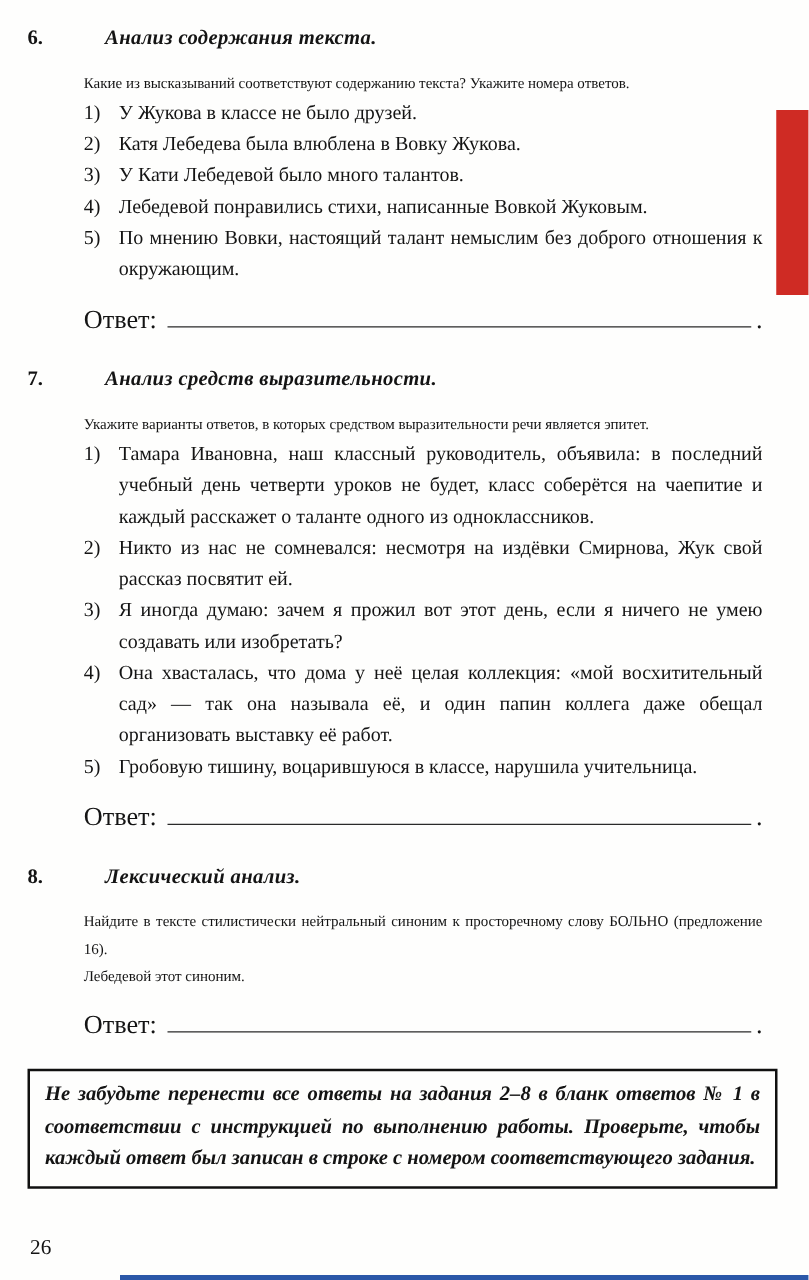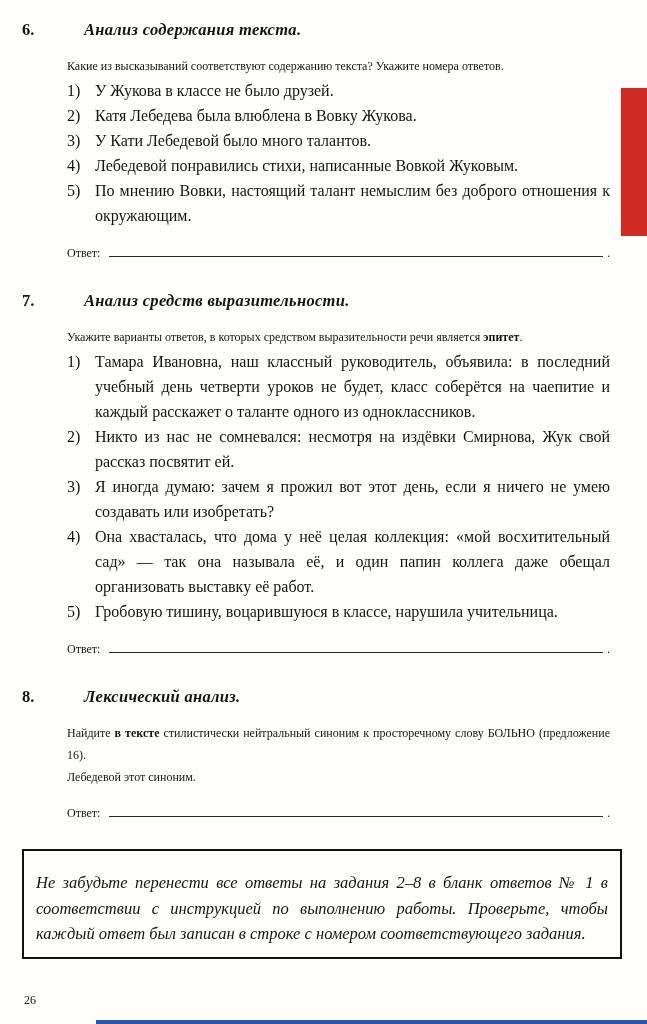--- a/index.html
+++ b/index.html
@@ -47,48 +47,48 @@
     font-size: 16px;
     line-height: 25px;
   }
   .item-num { width: 28px; flex: none; }
   .item-text { flex: 1; text-align: justify; }
 
   .answer {
     display: flex;
     align-items: baseline;
     margin-top: 13px;
-    font-size: 12px;
+    font-size: 21px;
     line-height: 24px;
   }
   .answer-blank {
     flex: 1;
     border-bottom: 1.3px solid #2a2a2a;
     height: 1em;
     margin: 0 4px 2px 9px;
   }
 
-  b.inline-bold { font-weight: bold; }
+  b.inline-bold { font-weight: normal; }
 
   .notice {
     border: 2.6px solid #101010;
     margin: 4px 25px 17px 22px;
-    padding: 19px 12px 10px 12px;
-    font-weight: normal;
+    padding: 5px 12px 10px 12px;
+    font-weight: bold;
     font-style: italic;
     font-size: 16.5px;
     line-height: 25.5px;
     text-align: justify;
   }
 
   .pagenum {
     position: absolute;
     left: 24px;
     bottom: 16px;
-    font-size: 12px;
+    font-size: 17px;
   }
 
   .red-tab {
     position: absolute;
     right: 0;
     top: 88px;
     width: 26px;
     height: 148px;
     background: #cf2b24;
   }

